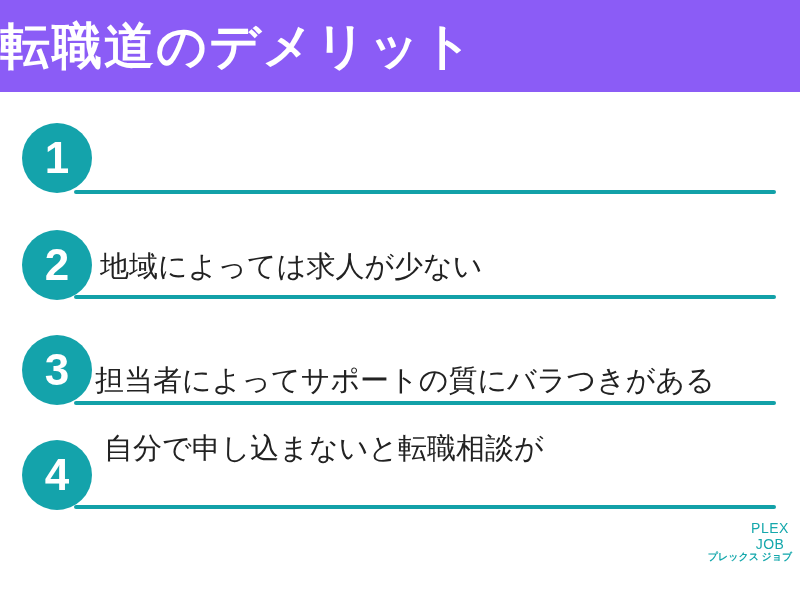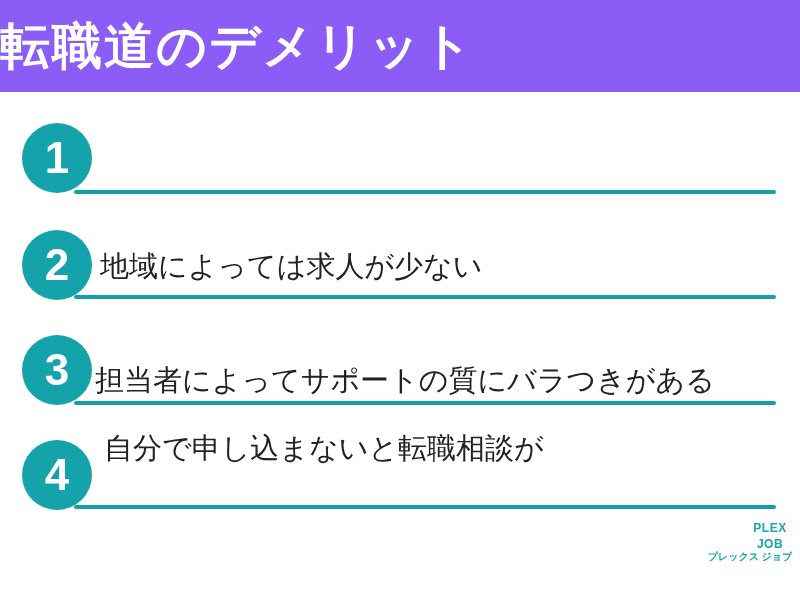--- a/index.html
+++ b/index.html
@@ -25,21 +25,21 @@
     position: absolute; left: 74px; width: 702px; height: 4px; background: #12a1a8; border-radius: 2px;
   }
   .item-text {
     position: absolute; color: #222222; font-size: 29px; white-space: nowrap;
     font-family: "DejaVu Sans", sans-serif; line-height: 1.25;
   }
   .logo {
     position: absolute; left: 706px; top: 520px; width: 88px; text-align: center;
   }
   .logo-main {
-    color: #15a8ac; font-size: 12px; font-weight: bold; letter-spacing: 0.5px;
+    color: #15a8ac; font-size: 14px; font-weight: normal; letter-spacing: 0.5px;
     font-family: "Liberation Sans", sans-serif; line-height: 16px; margin-left: 40px;
   }
   .logo-sub {
     color: #15a8ac; font-size: 10px; font-weight: bold; line-height: 10px;
     font-family: Liberation Serif, serif;
   }
 </style>
 </head>
 <body>
 

